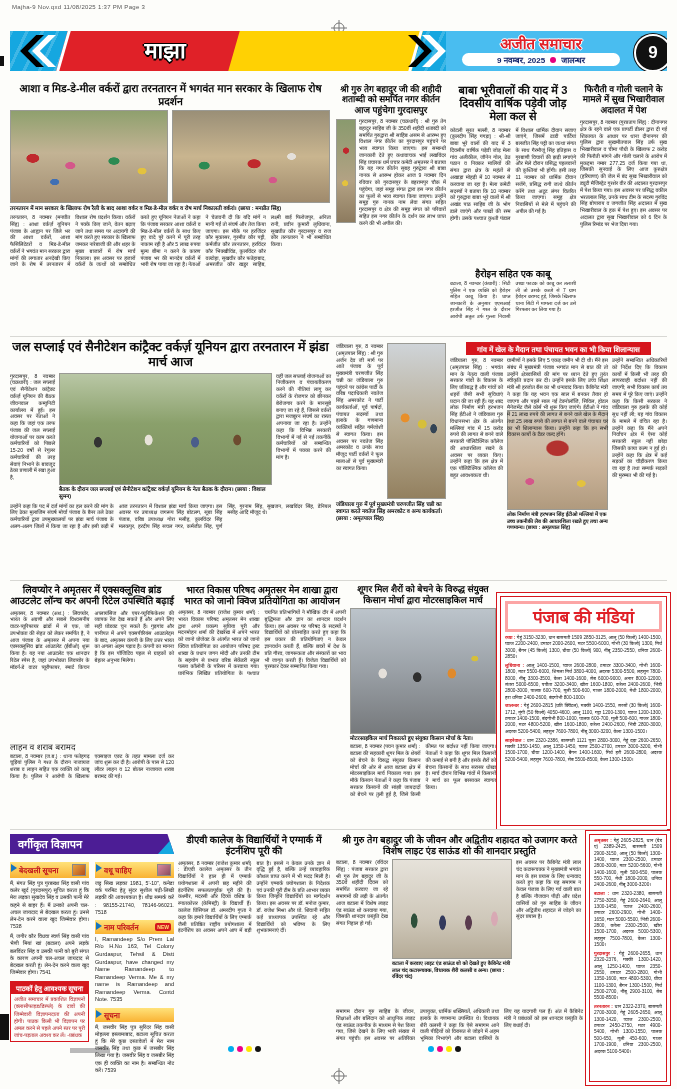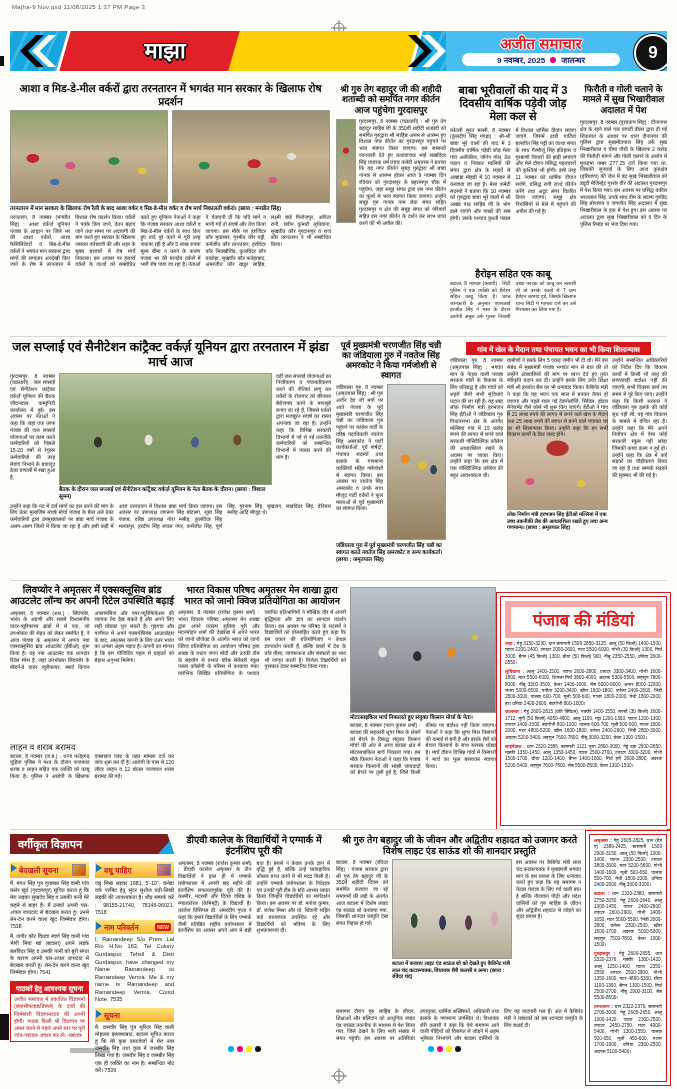--- a/index.html
+++ b/index.html
@@ -50,25 +50,25 @@
   .ph-crowd1{background:radial-gradient(16px 11px at 14% 52%,#c0282d 0 38%,transparent 42%),radial-gradient(13px 9px at 38% 60%,#d4578a 0 36%,transparent 42%),radial-gradient(15px 10px at 66% 55%,#2c8a52 0 34%,transparent 40%),radial-gradient(12px 9px at 84% 66%,#e3c23e 0 34%,transparent 40%),radial-gradient(13px 9px at 28% 78%,#3f6fb4 0 32%,transparent 38%),linear-gradient(180deg,#8fa06e 0%,#c3b394 46%,#a38f73 100%);}
   .ph-crowd2{background:radial-gradient(14px 10px at 20% 60%,#2c8a52 0 36%,transparent 42%),radial-gradient(16px 11px at 52% 58%,#c0282d 0 38%,transparent 44%),radial-gradient(12px 9px at 76% 50%,#e4e0da 0 34%,transparent 40%),radial-gradient(12px 9px at 64% 76%,#d4578a 0 32%,transparent 38%),linear-gradient(180deg,#9a8f77 0%,#c9b58f 50%,#9f8a6c 100%);}
   .ph-group{background:radial-gradient(12px 16px at 18% 62%,#333 0 30%,transparent 36%),radial-gradient(12px 16px at 42% 60%,#e8e3da 0 30%,transparent 36%),radial-gradient(12px 16px at 64% 62%,#4a5d8a 0 30%,transparent 36%),radial-gradient(12px 16px at 84% 60%,#6d4b2f 0 30%,transparent 36%),linear-gradient(180deg,#b9c7a5 0%,#8aa06b 45%,#7d8f60 100%);}
   .ph-garland{background:radial-gradient(12px 12px at 30% 48%,#e88f2a 0 34%,transparent 40%),radial-gradient(12px 12px at 60% 52%,#d6bf3a 0 34%,transparent 40%),radial-gradient(10px 14px at 80% 55%,#345 0 30%,transparent 36%),linear-gradient(180deg,#cfd4d8 0%,#b6aa90 55%,#93805f 100%);}
   .ph-event{background:radial-gradient(26px 18px at 50% 38%,#b3322f 0 40%,transparent 46%),radial-gradient(12px 9px at 22% 72%,#d4578a 0 34%,transparent 40%),radial-gradient(12px 9px at 74% 74%,#e3c23e 0 34%,transparent 40%),linear-gradient(180deg,#d8cfc2 0%,#cbb49a 55%,#b09a7e 100%);}
   .ph-bike{background:radial-gradient(12px 14px at 22% 52%,#e4e0da 0 32%,transparent 38%),radial-gradient(12px 14px at 46% 55%,#2f2f2f 0 32%,transparent 38%),radial-gradient(12px 14px at 70% 52%,#e08a2c 0 32%,transparent 38%),radial-gradient(10px 8px at 86% 40%,#d6bf3a 0 32%,transparent 38%),linear-gradient(180deg,#bcc4cb 0%,#9aa0a6 50%,#76797c 100%);}
   .ph-students{background:radial-gradient(10px 22px at 18% 62%,#2d4f3a 0 30%,transparent 36%),radial-gradient(10px 22px at 42% 64%,#32395c 0 30%,transparent 36%),radial-gradient(10px 22px at 64% 64%,#5a3b4e 0 30%,transparent 36%),radial-gradient(10px 22px at 86% 60%,#d8a9b4 0 30%,transparent 36%),linear-gradient(180deg,#e6e2da 0%,#cfc8ba 60%,#b5ab97 100%);}
   .ph-strip{background:radial-gradient(8px 8px at 50% 30%,#c0282d 0 36%,transparent 42%),radial-gradient(8px 8px at 45% 62%,#e3c23e 0 34%,transparent 40%),linear-gradient(180deg,#8a9a6e 0%,#b3a284 60%,#8d7b5f 100%);}
   
   .mandi{border:1.5px solid #d6161d;box-shadow:0 0 0 3px #fff,0 0 0 4px #d6161d;background:#fff;padding:3px 4px;box-sizing:border-box;}
-  .mandi-title{font-size:17px;font-weight:800;color:#e02128;text-align:center;border:6px solid #fca5a5;margin:1px 0 3px;padding:1px 0;}
+  .mandi-title{font-size:17px;font-weight:800;color:#e02128;text-align:center;border:3px solid #fca5a5;margin:1px 0 3px;padding:1px 0;}
   .mandi p{margin:0 0 2.5px;font-size:4.7px;line-height:1.35;text-align:justify;color:#222;}
   .mandi .lead{color:#d6161d;font-weight:800;}
   
-  .cls-banner{position:relative;background:#7f1d1d;color:#fff;font-size:11px;font-weight:800;padding:2px 8px 3px;
+  .cls-banner{position:relative;background:#4c1d95;color:#fff;font-size:11px;font-weight:800;padding:2px 8px 3px;
               clip-path:polygon(0 0,96% 0,100% 100%,0 100%);}
   .cls-banner:after{content:"";position:absolute;right:-2px;top:0;width:18px;height:100%;background:#15a7e0;clip-path:polygon(100% 0,100% 100%,0 100%);}
   .cls-cols{display:flex;gap:6px;margin-top:4px;}
   .cls-col{width:79px;}
   .cls-hdr{position:relative;display:flex;align-items:center;gap:3px;background:linear-gradient(180deg,#ffe27a,#f9b233);
            color:#c1121c;font-size:7.5px;font-weight:800;padding:2px 3px 2px 9px;margin:4px 0 2px;}
   .cls-hdr:before{content:"";position:absolute;left:1px;top:2px;border-top:4px solid transparent;border-bottom:4px solid transparent;border-left:6px solid #1576c0;}
   .cls-bd{font-size:5.2px;line-height:1.38;text-align:justify;color:#222;}
   .cls-eng{font-size:5.6px;line-height:1.35;text-align:justify;color:#222;}
   .thumb{width:12px;height:10px;border:.5px solid #888;margin-left:auto;}
@@ -161,21 +161,20 @@
       <div style="width:213px;">
         <div class="ph ph-group" style="width:213px;height:112px;"></div>
         <div class="cap" style="margin-top:1px;">बैठक के दौरान जल सप्लाई एवं सैनीटेशन कांट्रैक्ट वर्कर्ज़ यूनियन के नेता बैठक के दौरान। (छाया : विशाल सुमन)</div>
       </div>
       <div class="bd" style="width:56px;">वहीं जल सप्लाई योजनाओं का निजीकरण व पंचायतीकरण करने की नीतियां लागू कर वर्करों के रोजगार को छीनकर बेरोजगार करने के मानसूबे बनाए जा रहे हैं, जिससे वर्करों द्वारा मजबूरन संघर्ष का रास्ता अपनाया जा रहा है। उन्होंने कहा कि विभिन्न सरकारी विभागों में नई से नई तकनीकें कर्मचारियों को सम्बन्धित विभागों में पक्का करने की मांग है।</div>
     </div>
     <div class="bd cols3" style="height:50px;margin-top:3px;">उन्होंने कहा कि पद में दर्ज मांगों का हल करने की मांग के लिए ठेका मुलाजिम संघर्ष मोर्चा पंजाब के बैनर तले ठेका कर्मचारियों द्वारा उपमुख्यालयों पर झंडा मार्च पंजाब के अलग-अलग जिलों में किया जा रहा है और इसी कड़ी में आज तरनतारन में विशाल झंडा मार्च किया जाएगा। इस अवसर पर उपाध्यक्ष जगरूप सिंह बोटलग, सूबा सिंह पंजाब, वरिष्ठ उपाध्यक्ष गोरा मसीह, कुलविंदर सिंह मलकपुर, हरदीप सिंह सचल नगर, कर्मजीत सिंह, पूर्ण सिंह, गुरनाम सिंह, सुखजन, लखविंदर सिंह, डेनियल मसीह आदि मौजूद थे।</div>
   </div>
 
   <div class="abs" style="left:336px;top:340px;width:110px;height:238px;">
-    <div class="hl" style="font-size:8.6px;">पूर्व मुख्यमंत्री चरणजीत सिंह चन्नी का जंडियाला गुरु में नवतेज सिंह अमरकोट ने किया गर्मजोशी से स्वागत</div>
     <div class="flexrow" style="margin-top:3px;">
       <div class="bd" style="width:47px;height:156px;">जंडियाला गुरु, 8 नवम्बर (अमृतपाल सिंह) : श्री गुरु अर्जन देव जी मार्ग पर आते पंजाब के पूर्व मुख्यमंत्री चरणजीत सिंह चन्नी का जंडियाला गुरु पहुंचने पर कांग्रेस पार्टी के वरिष्ठ पदाधिकारी नवतेज सिंह अमरकोट ने पार्टी कार्यकर्ताओं, पूर्व पार्षदों, पंचायत सदस्यों तथा इलाके के गणमान्य व्यक्तियों सहित गर्मजोशी से स्वागत किया। इस अवसर पर नवतेज सिंह अमरकोट व उनके साथ मौजूद पार्टी वर्करों ने फूल मालाओं से पूर्व मुख्यमंत्री का स्वागत किया।</div>
       <div class="ph ph-garland" style="width:59px;height:156px;"></div>
     </div>
     <div class="cap" style="margin-top:2px;">जंडियाला गुरु में पूर्व मुख्यमंत्री चरणजीत सिंह चन्नी का स्वागत करते नवतेज सिंह अमरकोट व अन्य कार्यकर्ता। (छाया : अमृतपाल सिंह)</div>
   </div>
 
   <div class="abs" style="left:450px;top:340px;width:217px;height:238px;">
     <div class="subhead-red">गांव में खेल के मैदान तथा पंचायत भवन का भी किया शिलान्यास</div>
     <div class="flexrow">
@@ -197,20 +196,21 @@
     <div class="subhl">लाहन व शराब बरामद</div>
     <div class="bd cols2" style="height:52px;">बटाला, 8 नवम्बर (ज.ब.) : थाना फतेहगढ़ चूड़ियां पुलिस ने गश्त के दौरान नाजायज शराब व लाहन सहित एक व्यक्ति को काबू किया है। पुलिस ने आरोपी के खिलाफ एक्साइज एक्ट के तहत मामला दर्ज कर जांच शुरू कर दी है। आरोपी के पास से 120 लीटर लाहन व 12 बोतल नाजायज शराब बरामद की गई।</div>
   </div>
 
   <div class="abs" style="left:178px;top:584px;width:168px;height:242px;">
     <div class="hl" style="font-size:9.4px;">भारत विकास परिषद अमृतसर मेन शाखा द्वारा भारत को जानो क्विज प्रतियोगिता का आयोजन</div>
     <div class="bd cols2" style="height:205px;margin-top:3px;">अमृतसर, 8 नवम्बर (राजेश कुमार शर्मा) : भारत विकास परिषद अमृतसर मेन शाखा द्वारा अपने प्रकल्प सुप्रिया पूरी और मदनमोहन शर्मा की देखरेख में अपने भारत को जानो प्रोजेक्ट के अंतर्गत भारत को जानो क्विज प्रतियोगिता का आयोजन परिषद ट्रस्ट शाखा के प्रधान जगन मोदी और उनकी टीम के सहयोग से प्रभात वरिष्ठ सेकेंडरी स्कूल पल्ला कॉलोनी के परिसर में करवाया गया। प्रारंभिक लिखित प्रतियोगिता के पश्चात चयनित प्रतिभागियों ने मौखिक दौर में अपनी बुद्धिमत्ता और ज्ञान का शानदार प्रदर्शन किया। इस अवसर पर परिषद के सदस्यों ने विद्यार्थियों को प्रोत्साहित करते हुए कहा कि इस प्रकार की प्रतियोगिताएं न केवल ज्ञानवर्धन करती हैं, बल्कि छात्रों में देश के प्रति गौरव, जागरूकता और संस्कारों का भाव भी जागृत करती हैं। विजेता विद्यार्थियों को पुरस्कार देकर सम्मानित किया गया।</div>
   </div>
 
   <div class="abs" style="left:350px;top:584px;width:146px;height:242px;">
+    <div class="hl" style="font-size:9px;">शूगर मिल शैरों को बेचने के विरुद्ध संयुक्त किसान मोर्चा द्वारा मोटरसाइकिल मार्च</div>
     <div class="ph ph-bike" style="width:146px;height:126px;margin-top:3px;"></div>
     <div class="cap" style="margin:1px 0;">मोटरसाइकिल मार्च निकालते हुए संयुक्त किसान मोर्चा के नेता।</div>
     <div class="bd cols2" style="height:72px;">बटाला, 8 नवम्बर (पवन कुमार शर्मा) : बटाला की सहकारी शूगर मिल के शेयरों को बेचने के विरुद्ध संयुक्त किसान मोर्चा की ओर से आज बटाला क्षेत्र में मोटरसाइकिल मार्च निकाला गया। इस मौके किसान नेताओं ने कहा कि पंजाब सरकार किसानों की सांझी जायदादों को बेचने पर तुली हुई है, जिसे किसी कीमत पर बर्दाश्त नहीं किया जाएगा। नेताओं ने कहा कि शूगर मिल किसानों की कमाई से बनी है और इसके शैरों को बेचना किसानों के साथ सरासर धोखा है। मार्च दौरान विभिन्न गांवों में किसानों ने मार्च का फूल बरसाकर स्वागत किया।</div>
   </div>
 
   <div class="abs mandi" style="left:500px;top:596px;width:167px;height:230px;">
     <div class="mandi-title">पंजाब की मंडियां</div>
     <p><span class="lead">रय्या :</span> <span>गेहूं 3150-3230, धान बासमती 1509 2850-3125, आलू (50 किलो) 1400-1500, प्याज 2200-2400, टमाटर 2000-2600, मटर 5500-6000, गोभी (30 किलो) 1300, मिर्च 3000, बैंगन (45 किलो) 1300, घीया (50 किलो) 900, नींबू 2350-2550, धनिया 2600-2850।</span></p>
     <p><span class="lead">लुधियाना :</span> <span>आलू 1400-1500, प्याज 2600-2800, टमाटर 3300-3400, गोभी 1600-1800, मटर 5500-6000, शिमला मिर्च 3800-4000, अदरक 5300-5500, लहसुन 7800-8000, नींबू 3300-3500, केला 1400-1600, सेब 6000-9000, अनार 8000-12000, संतरा 5000-6500, पपीता 3200-3400, खीरा 1600-1800, करेला 2400-2600, भिंडी 2800-3000, पालक 600-700, मूली 500-600, गाजर 1800-2000, मेथी 1800-2000, हरा धनिया 2400-2600, बंदगोभी 800-1000।</span></p>
     <p><span class="lead">जालन्धर :</span> <span>गेहूं 2600-2815 (प्रति क्विंटल), मक्की 1400-1550, सरसों (30 किलो) 1600-1712, मूंगी (50 किलो) 4050-4600, आलू 1100, गट्टा 1200-1300, प्याज 1200-1300, टमाटर 1400-1500, बंदगोभी 800-1000, पालक 600-700, मूली 500-600, गाजर 1800-2000, मटर 4800-5200, खीरा 1600-1800, करेला 2400-2600, भिंडी 2800-3000, अदरक 5200-5400, लहसुन 7600-7800, नींबू 3000-3200, केला 1300-1500।</span></p>

